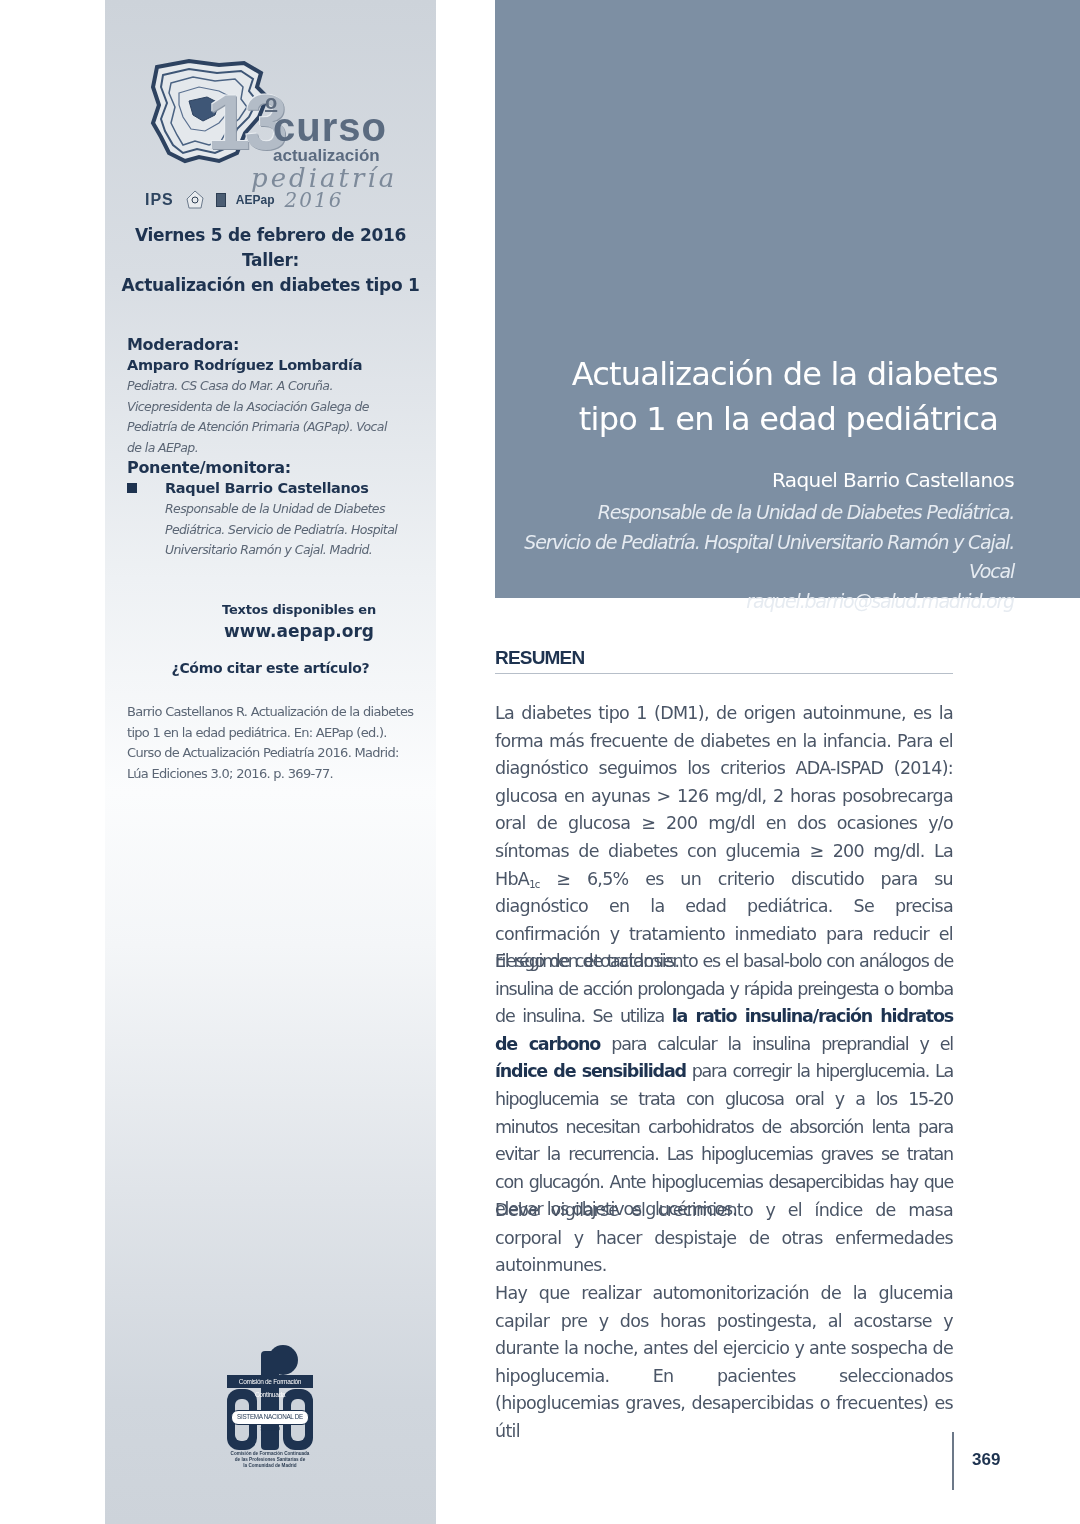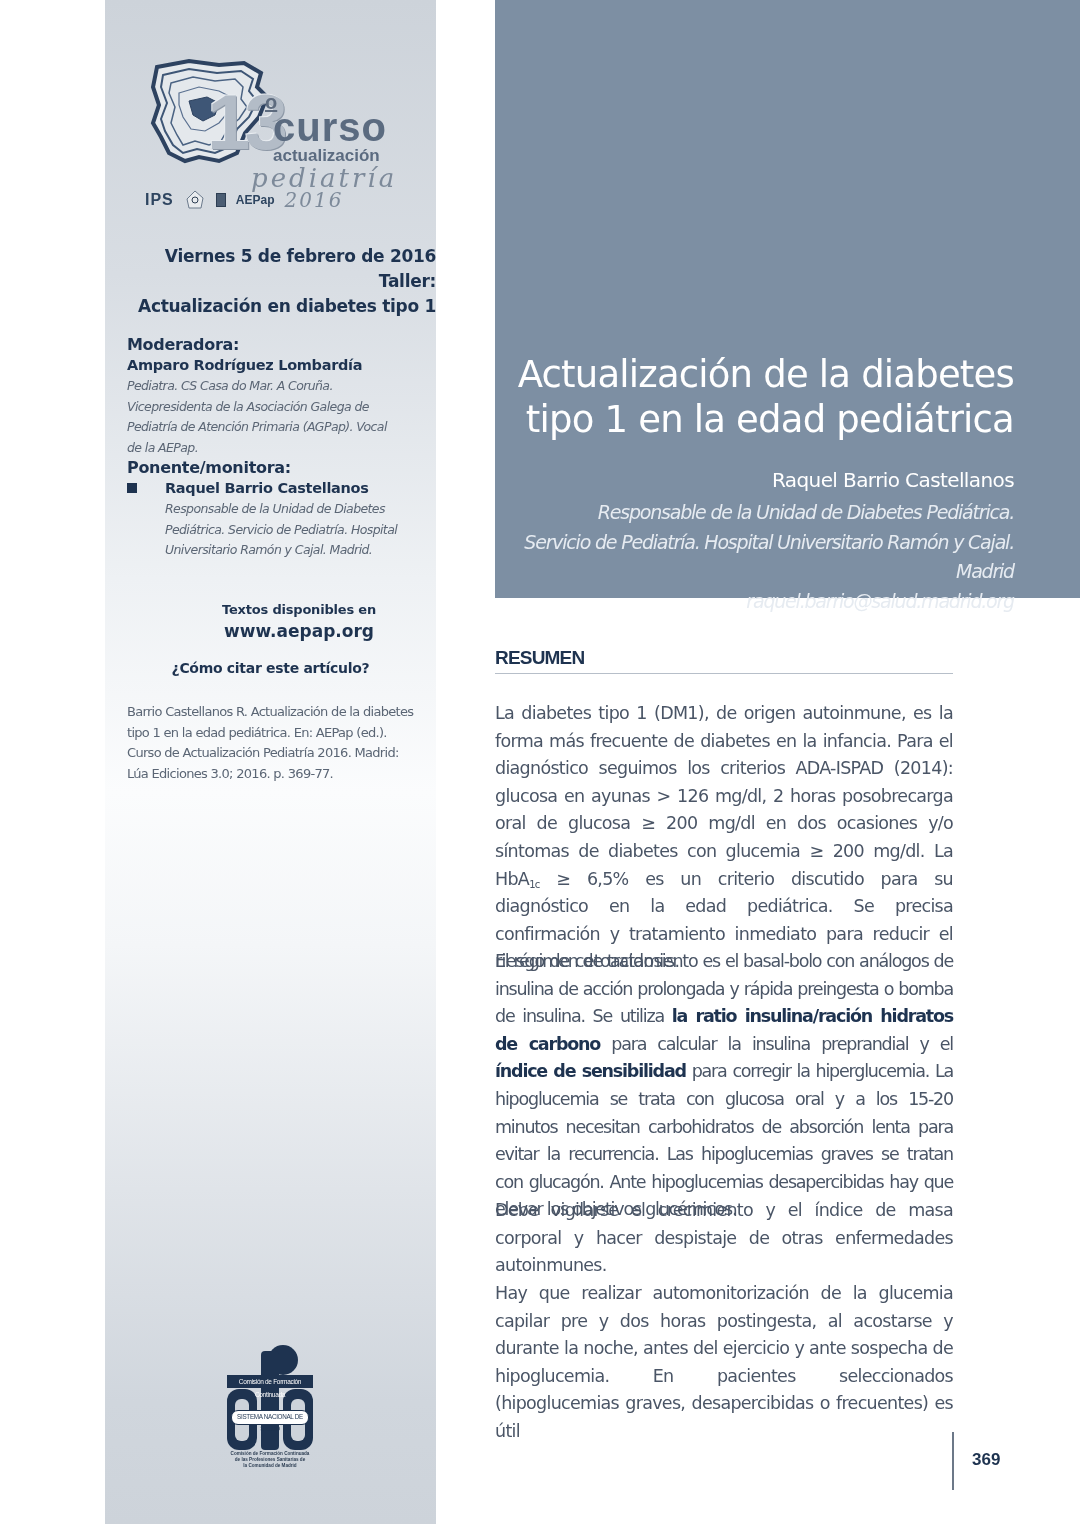--- a/index.html
+++ b/index.html
@@ -52,21 +52,21 @@
   }
   .logo .sp-ips { font-size: 16px; font-weight: bold; color: #2e4560; letter-spacing: 1px; }
   .logo .sp-madrid { width: 22px; height: 20px; }
   .logo .sp-box { width: 10px; height: 14px; background: #4b5d73; border: 1px solid #2d3e53; }
   .logo .sp-aepap { font-size: 12px; font-weight: bold; color: #2e4560; }
   .logo .sp-year {
     font-family: "DejaVu Serif", serif; font-style: italic; font-size: 20px; color: #7d8a9a; letter-spacing: 2px;
   }
 
   .event-block {
-    position: absolute; left: 0; top: 244px; width: 331px; text-align: right;
+    position: absolute; left: 0; top: 223px; width: 331px; text-align: center;
     font-family: "DejaVu Sans", sans-serif; font-weight: bold; color: #1e3350;
     font-size: 17px; line-height: 25px;
   }
   .event-block div { letter-spacing: -0.3px; }
 
   .role-block { position: absolute; left: 22px; width: 300px; }
   .role-label { font-weight: bold; font-size: 16px; color: #1e3350; line-height: 21px; letter-spacing: -0.3px; }
   .role-name { font-weight: bold; font-size: 14.5px; color: #1e3350; line-height: 21px; letter-spacing: -0.3px; }
   .role-aff {
     font-family: "DejaVu Sans", sans-serif; font-style: italic; font-size: 12.5px;
@@ -113,22 +113,22 @@
     font-family: "Liberation Sans", sans-serif; font-size: 4.6px; color: #2d3e53;
     line-height: 6px; font-weight: bold;
   }
 
   
   .header-block {
     position: absolute; left: 495px; top: 0; width: 585px; height: 598px;
     background: #7d8fa3;
   }
   .article-title {
-    position: absolute; right: 66px; top: 352px; text-align: right;
-    font-family: "DejaVu Sans", sans-serif; font-size: 37px; line-height: 45px;
+    position: absolute; right: 82px; top: 352px; text-align: right;
+    font-family: "DejaVu Sans", sans-serif; font-size: 32px; line-height: 45px;
     color: #ffffff; letter-spacing: -0.8px;
   }
   .author-name {
     position: absolute; right: 66px; top: 468px; text-align: right;
     font-size: 20px; color: #ffffff; letter-spacing: -0.6px;
   }
   .author-aff {
     position: absolute; right: 66px; top: 498px; text-align: right;
     font-style: italic; font-size: 19px; line-height: 29.5px; color: #e6ebf1; letter-spacing: -1.2px;
   }
@@ -239,21 +239,21 @@
 </aside>
 
 <header class="header-block">
   <h1 class="article-title" style="font-weight:normal;">
     <div>Actualización de la diabetes</div>
     <div>tipo 1 en la edad pediátrica</div>
   </h1>
   <div class="author-name">Raquel Barrio Castellanos</div>
   <div class="author-aff">
     <div>Responsable de la Unidad de Diabetes Pediátrica.</div>
-    <div>Servicio de Pediatría. Hospital Universitario Ramón y Cajal. Madrid</div>
+    <div>Servicio de Pediatría. Hospital Universitario Ramón y Cajal. Vocal</div>
     <div>raquel.barrio@salud.madrid.org</div>
   </div>
 </header>
 
 <h2 class="section-heading">RESUMEN</h2>
 
 <p class="body-text p1"><span>La diabetes tipo 1 (DM1), de origen autoinmune, es la forma más frecuente de diabetes en la infancia. Para el diagnóstico seguimos los criterios ADA-ISPAD (2014): glucosa en ayunas &gt; 126 mg/dl, 2 horas posobrecarga oral de glucosa ≥ 200 mg/dl en dos ocasiones y/o síntomas de diabetes con glucemia ≥ 200 mg/dl. La HbA</span><sub>1c</sub><span> ≥ 6,5% es un criterio discutido para su diagnóstico en la edad pediátrica. Se precisa confirmación y tratamiento inmediato para reducir el riesgo de cetoacidosis.</span></p>
 
 <p class="body-text p2"><span>El régimen de tratamiento es el basal-bolo con análogos de insulina de acción prolongada y rápida preingesta o bomba de insulina. Se utiliza </span><b>la ratio insulina/ración hidratos de carbono</b><span> para calcular la insulina preprandial y el </span><b>índice de sensibilidad</b><span> para corregir la hiperglucemia. La hipoglucemia se trata con glucosa oral y a los 15-20 minutos necesitan carbohidratos de absorción lenta para evitar la recurrencia. Las hipoglucemias graves se tratan con glucagón. Ante hipoglucemias desapercibidas hay que elevar los objetivos glucémicos.</span></p>
 

